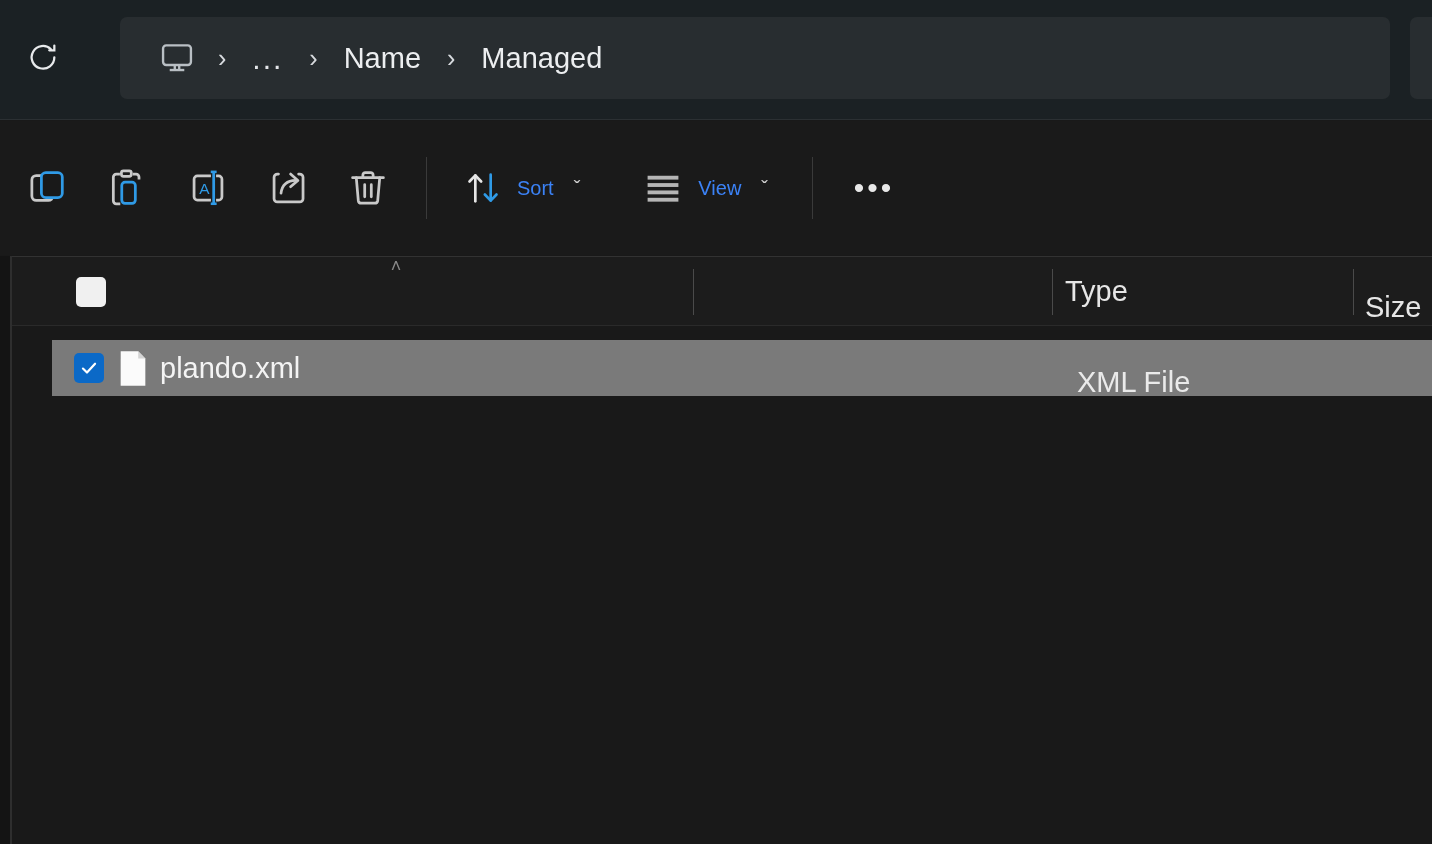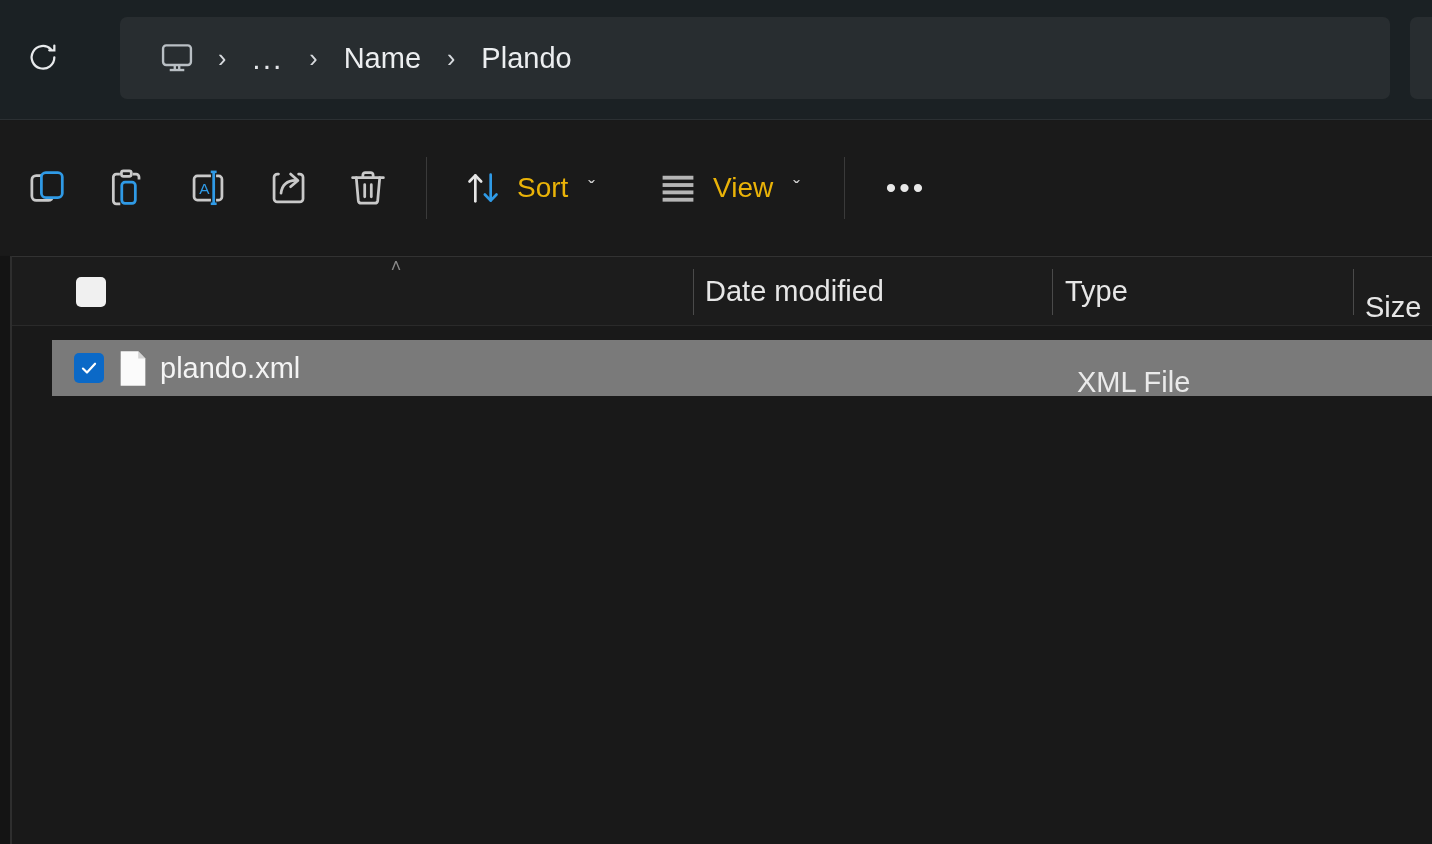--- a/index.html
+++ b/index.html
@@ -55,21 +55,21 @@
   .tb-btn {
     width: 80px; height: 72px; display: flex; align-items: center; justify-content: center;
     border-radius: 6px; cursor: pointer; flex: none;
   }
   .tb-btn.first { margin-left: 8px; }
   .tb-divider { width: 1px; height: 62px; background: #3a3a3a; margin: 0 18px; flex: none; }
   .tb-group {
     height: 72px; display: flex; align-items: center; gap: 14px;
     padding: 0 18px; border-radius: 6px; cursor: pointer; flex: none;
   }
-  .tb-label { color: #eab308; font-size: 28px; white-space: nowrap; }
+  .tb-label { color: #3b82f6; font-size: 20px; white-space: nowrap; }
   .chev-down { color: #d0d0d0; font-size: 20px; margin-left: 6px; }
   .tb-dots {
     width: 86px; height: 72px; display: flex; align-items: center; justify-content: center;
     color: #e8e8e8; font-size: 30px; letter-spacing: 3px; cursor: pointer;
     border-radius: 6px; flex: none; line-height: 0.4;
   }
 
   
   .colheader {
     position: absolute; left: 12px; top: 256px; width: 1420px; height: 70px;
@@ -134,21 +134,21 @@
           <line x1="7.4" y1="19.6" x2="16.6" y2="19.6"></line>
           <line x1="10.6" y1="16.6" x2="10.6" y2="19.4"></line>
           <line x1="13.4" y1="16.6" x2="13.4" y2="19.4"></line>
         </svg>
       </span>
       <span class="crumb-sep">›</span>
       <span class="crumb-ellipsis">...</span>
       <span class="crumb-sep">›</span>
       <span class="crumb">Name</span>
       <span class="crumb-sep">›</span>
-      <span class="crumb">Plando</span>
+      <span class="crumb">Managed</span>
     </div>
 
     <div class="searchbox"></div>
   </div>
 
   <div class="toolbar">
 
     <div class="tb-btn first">
       <svg width="44" height="44" viewBox="0 0 24 24" fill="none" stroke-width="1.5" stroke-linejoin="round">
         <rect x="3.2" y="5.2" width="11.4" height="13.6" rx="2.4" stroke="#c9c9c9"></rect>
@@ -227,23 +227,20 @@
   <div class="edge-left-line"></div>
 
   <div class="colheader">
 
     <div class="hdr-checkbox"></div>
 
     <div class="sort-caret">˄</div>
 
 
     <div class="col-sep" style="left:681px;"></div>
-    <div class="col" style="position:absolute; left:693px;">
-      <span class="col-title">Date modified</span>
-    </div>
 
     <div class="col-sep" style="left:1040px;"></div>
     <div class="col" style="position:absolute; left:1053px;">
       <span class="col-title">Type</span>
     </div>
 
     <div class="col-sep" style="left:1341px;"></div>
     <div class="col" style="position:absolute; left:1353px;margin-top:32px;">
       <span class="col-title">Size</span>
     </div>

